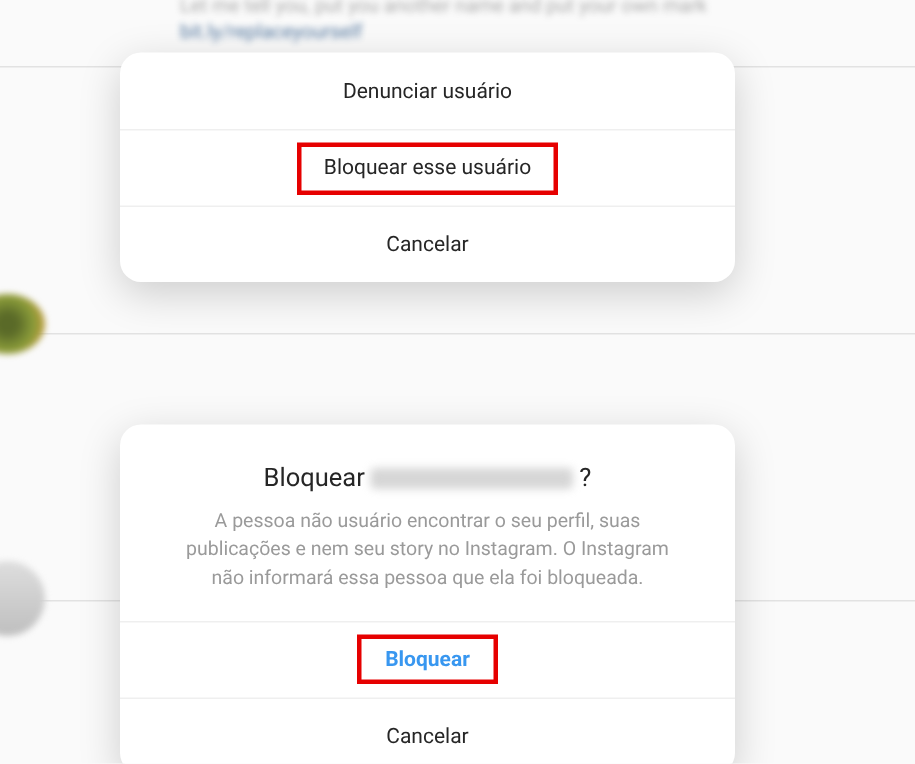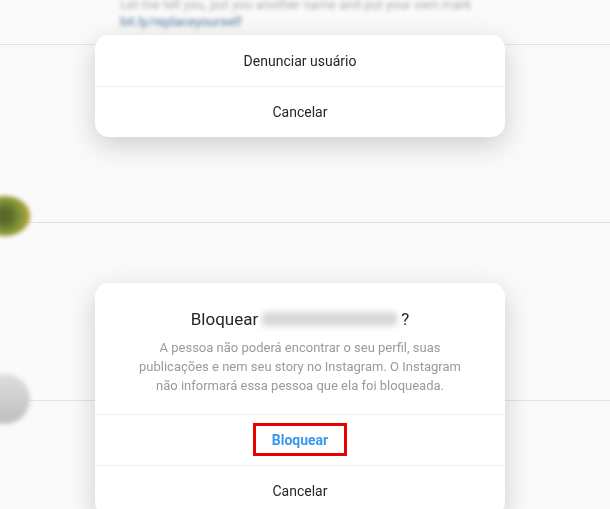--- a/index.html
+++ b/index.html
@@ -66,21 +66,21 @@
     height: 50px;
     background: linear-gradient(#dedede, #bfbfbf);
   }
   .overlay {
     position: absolute;
     inset: 0;
     background: rgba(0,0,0,0);
   }
   .modal {
     position: absolute;
-    left: 95px;
+    left: 80px;
     width: 410px;
     background: #fff;
     border-radius: 14px;
     box-shadow: 0 8px 28px rgba(0,0,0,0.18);
     overflow: hidden;
   }
   .modal-top { top: 35px; }
   .modal-bottom { top: 243px; margin-top: 40px; }
   .modal-row {
     height: 51px;
@@ -157,32 +157,36 @@
   </div>
 </div>
 
 <div class="overlay"></div>
 
 <div class="modal modal-top">
   <div class="modal-row">
     <span>Denunciar usuário</span>
   </div>
   <div class="modal-row">
+    <span>Bloquear esse usuário</span>
+    <div class="highlight-box hl1"></div>
+  </div>
+  <div class="modal-row">
     <span>Cancelar</span>
   </div>
 </div>
 
 <div class="modal modal-bottom">
   <div class="modal-body">
     <div class="modal-title">
       <span>Bloquear</span>
       <span class="redacted"></span>
       <span>?</span>
     </div>
-    <div class="modal-desc">A pessoa não poderá encontrar o seu perfil, suas publicações e nem seu story no Instagram. O Instagram não informará essa pessoa que ela foi bloqueada.</div>
+    <div class="modal-desc">A pessoa não usuário encontrar o seu perfil, suas publicações e nem seu story no Instagram. O Instagram não informará essa pessoa que ela foi bloqueada.</div>
   </div>
   <div class="modal-row">
     <span class="blue">Bloquear</span>
     <div class="highlight-box hl2"></div>
   </div>
   <div class="modal-row">
     <span>Cancelar</span>
   </div>
 </div>
 

